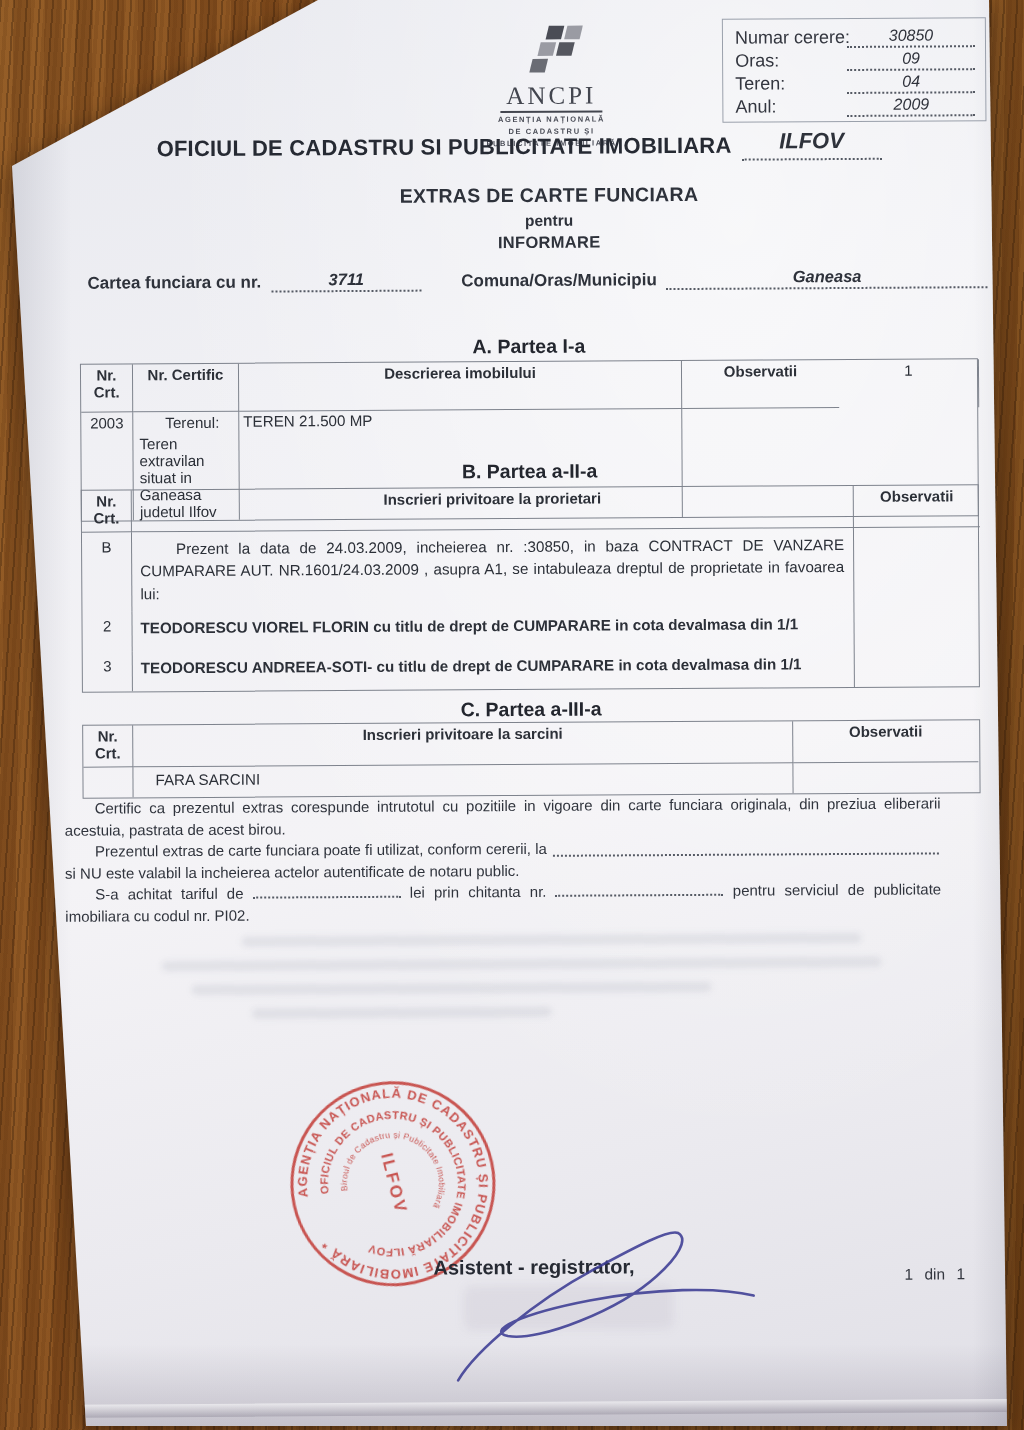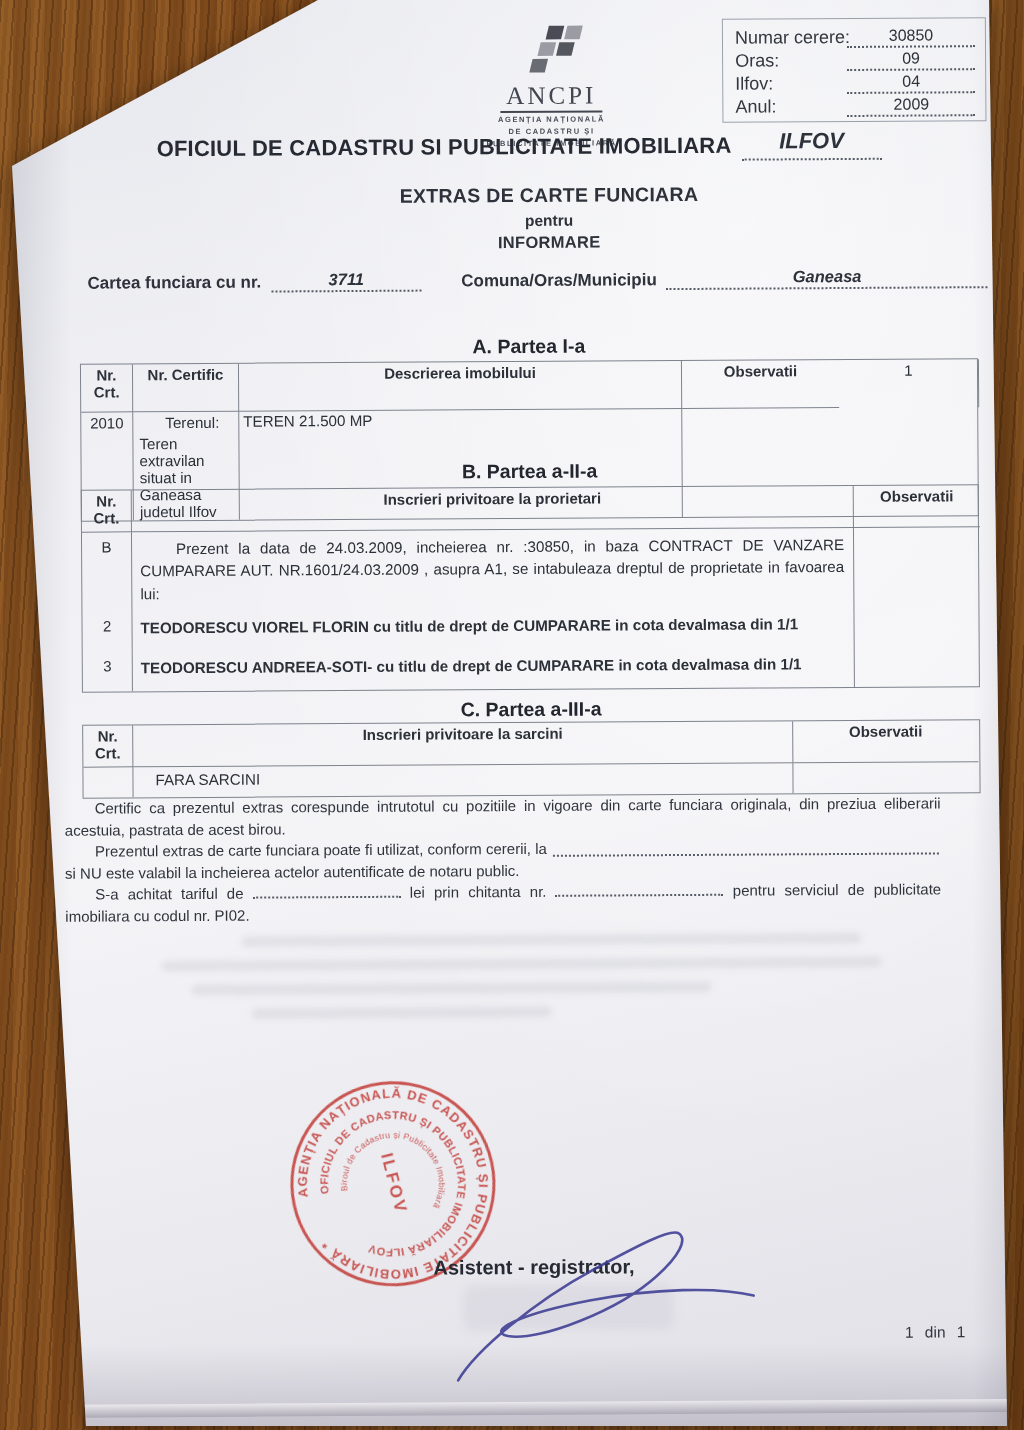--- a/index.html
+++ b/index.html
@@ -42,21 +42,21 @@
   .logo-name { font-family:"Liberation Serif", serif; font-weight:normal; font-size:25px; letter-spacing:3px;
     color:#43464f; border-bottom:2.5px solid #43464f; display:inline-block; padding:0 6px 1px; }
   .logo-sub { font-size:7.5px; font-weight:bold; letter-spacing:1.6px; line-height:1.35; color:#4a4d57; margin-top:2px; }
 
   
   .req-box { position:absolute; left:726px; top:20px; width:264px; height:104px;
     border:1.3px solid #9aa0ab; padding:6px 10px 4px 12px; }
   .req-row { display:flex; align-items:flex-end; height:23px; }
   .req-label { font-size:18px; color:#33363f; width:112px; white-space:nowrap;margin-top:24px; }
   .req-field { flex:1; border-bottom:2px dotted #555a64; text-align:center;
-    font-size:16px; color:#2f323b; line-height:1.05; padding-bottom:1px; }
+    font-style:italic; font-size:16px; color:#2f323b; line-height:1.05; padding-bottom:1px; }
 
   
   .office-line { position:absolute; left:160px; top:134px; width:830px; white-space:nowrap; }
   .office-label { font-weight:bold; font-size:22px; letter-spacing:.2px; color:#262a33; }
   .office-field { display:inline-block; width:140px; border-bottom:2.5px dotted #555a64; text-align:center;
     vertical-align:baseline; margin-left:10px; }
   .office-value { font-style:italic; font-weight:bold; font-size:22px; position:relative; top:-4px; }
 
   .doc-title { position:absolute; left:92px; top:184px; width:920px; text-align:center; }
   .doc-title .t1 { font-weight:bold; font-size:19.5px; letter-spacing:.3px; }
@@ -116,21 +116,21 @@
   
   .stamp { position:absolute; left:283px; top:1076px; width:214px; height:214px;
     transform:rotate(-12deg); opacity:.85; filter:blur(.3px); }
   .stamp text { fill:#c23b36; font-family:"Liberation Sans", sans-serif; }
   .ring1 { font-size:13px; font-weight:bold; letter-spacing:1.1px; }
   .ring2 { font-size:11px; font-weight:bold; letter-spacing:.4px; }
   .ring3 { font-size:8.6px; letter-spacing:.3px; }
   .stamp-center { font-size:17px; font-weight:bold; letter-spacing:2.5px; }
 
   .sig-label { position:absolute; left:430px; top:1256px; font-weight:bold; font-size:20px; color:#262a33; }
-  .page-ind { position:absolute; left:901px; top:1326px; font-size:15.5px; word-spacing:7px; color:#33363f; }
+  .page-ind { position:absolute; left:901px; top:1268px; font-size:15.5px; word-spacing:7px; color:#33363f; }
   .signature { position:absolute; left:438px; top:1218px; width:340px; height:180px; opacity:.88; }
 </style>
 </head>
 <body>
 
 <div class="wood"></div>
 
 <div class="paper-shadow">
 <div class="paper">
 <div class="content">
@@ -154,21 +154,21 @@
   <div class="req-box">
     <div class="req-row">
       <span class="req-label">Numar cerere:</span>
       <span class="req-field">30850</span>
     </div>
     <div class="req-row">
       <span class="req-label">Oras:</span>
       <span class="req-field">09</span>
     </div>
     <div class="req-row">
-      <span class="req-label">Ilfov:</span>
+      <span class="req-label">Teren:</span>
       <span class="req-field">04</span>
     </div>
     <div class="req-row">
       <span class="req-label">Anul:</span>
       <span class="req-field">2009</span>
     </div>
   </div>
 
   <div class="office-line">
     <span class="office-label">OFICIUL DE CADASTRU SI PUBLICITATE IMOBILIARA</span><span class="office-field"><span class="office-value">ILFOV</span></span>
@@ -187,21 +187,21 @@
     <span class="cf-field cf-f2">Ganeasa</span>
   </div>
 
   <div class="sec-title" style="top:335px;">A. Partea I-a</div>
   <div class="tbl tbl-a">
     <div class="th br">Nr. Crt.</div>
     <div class="th br">Nr. Certific</div>
     <div class="th br">Descrierea imobilului</div>
     <div class="th">Observatii</div>
     <div class="td br ctr">1</div>
-    <div class="td br ctr">2010</div>
+    <div class="td br ctr">2003</div>
     <div class="td br">
       <div class="ta-desc1">Terenul:</div>
       <div class="ta-desc2">Teren extravilan situat in  Ganeasa judetul Ilfov</div>
     </div>
     <div class="td br ta-sup">TEREN 21.500 MP</div>
     <div class="td"></div>
   </div>
 
   <div class="sec-title" style="top:460px;">B. Partea a-II-a</div>
   <div class="tbl tbl-b">

